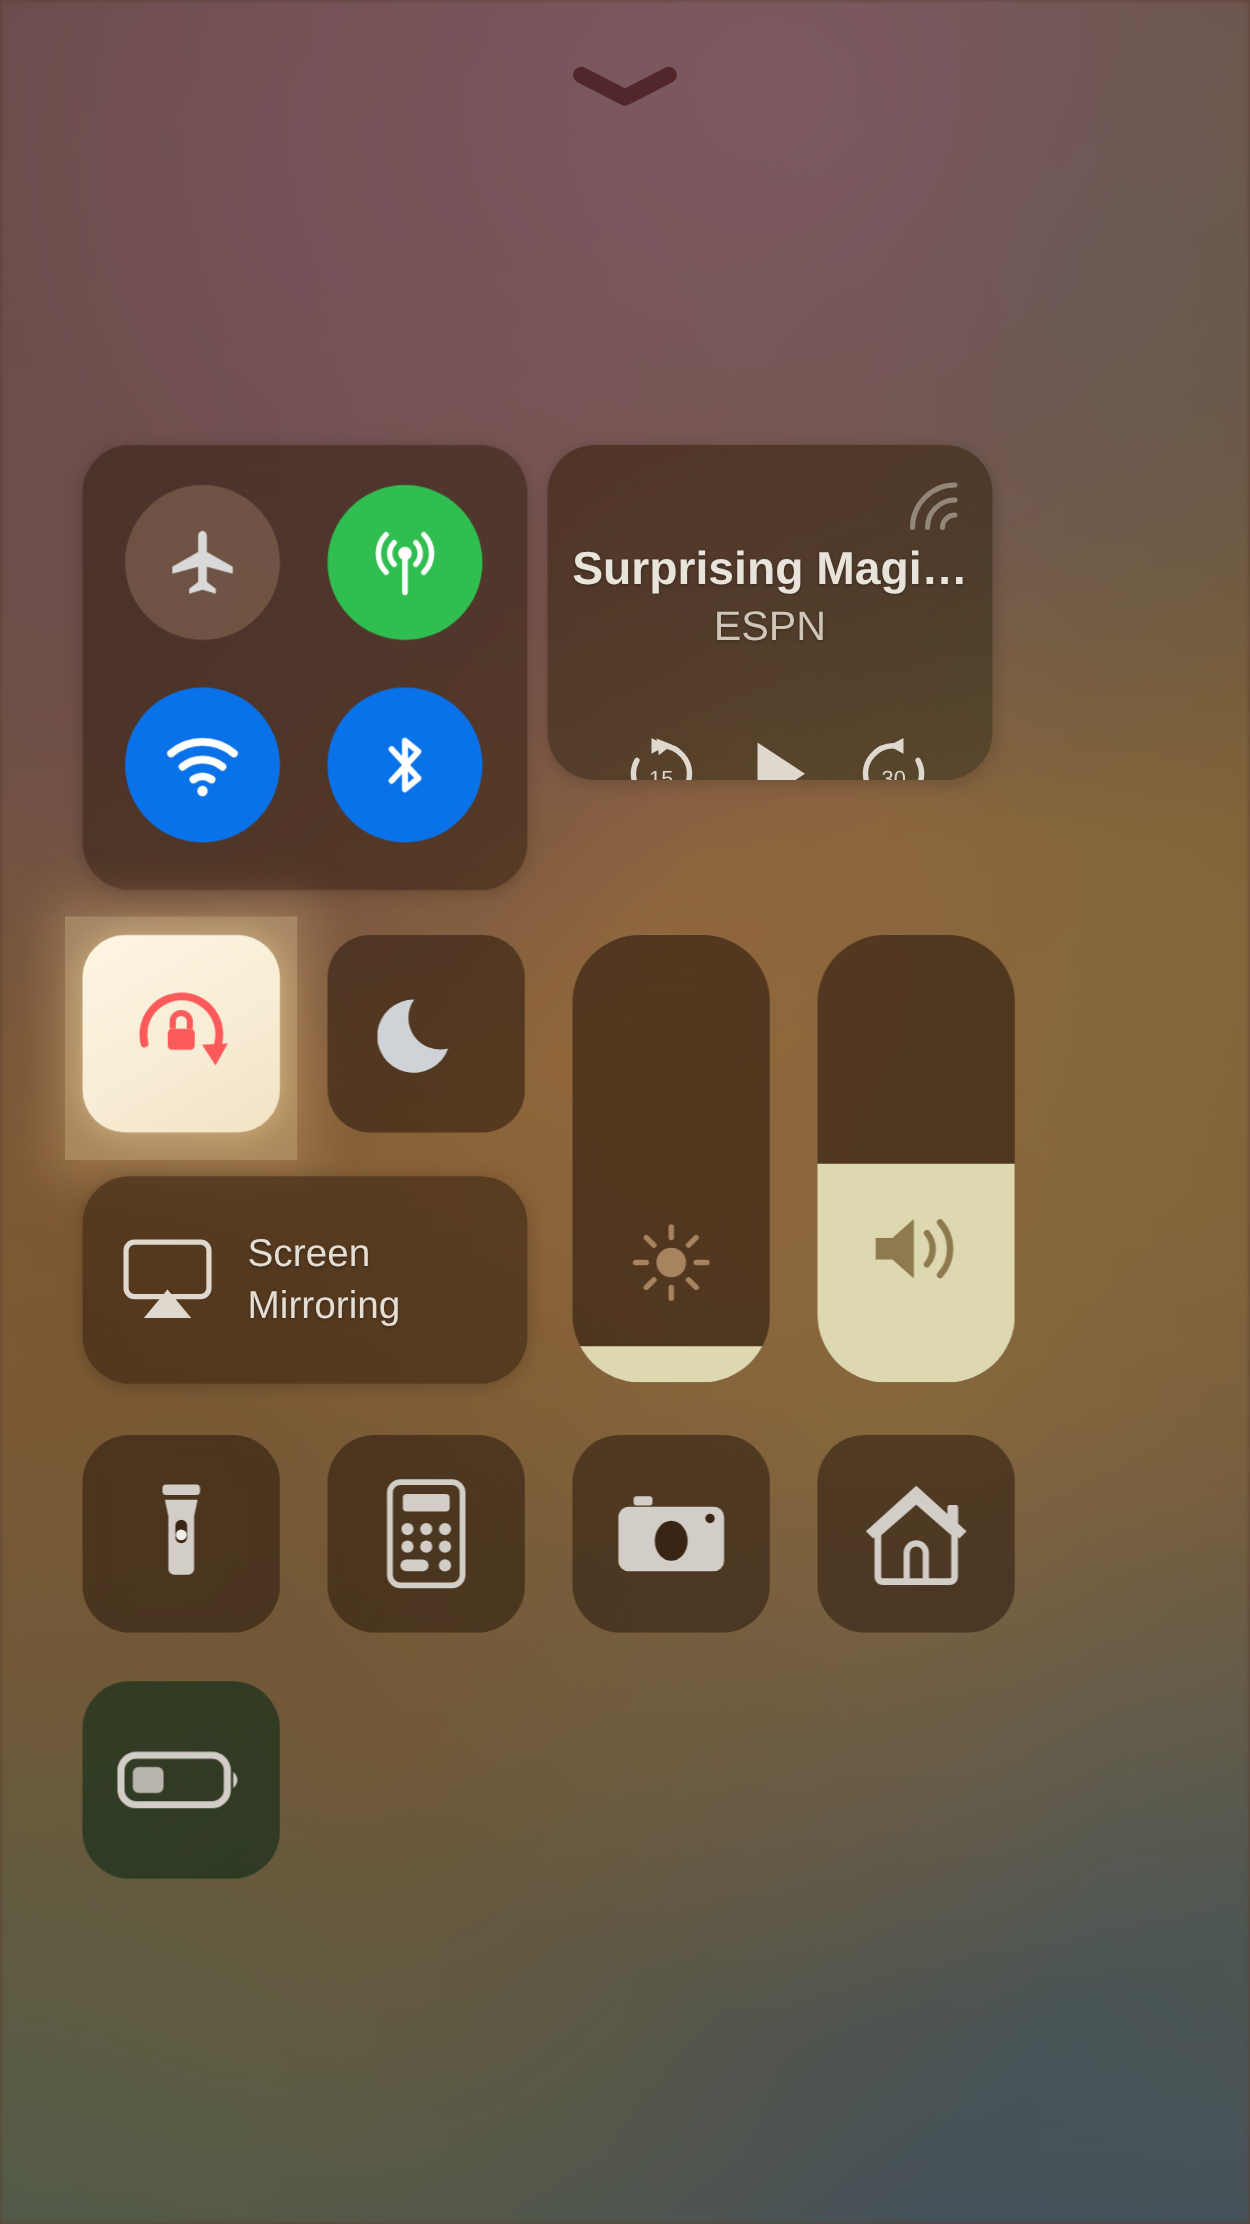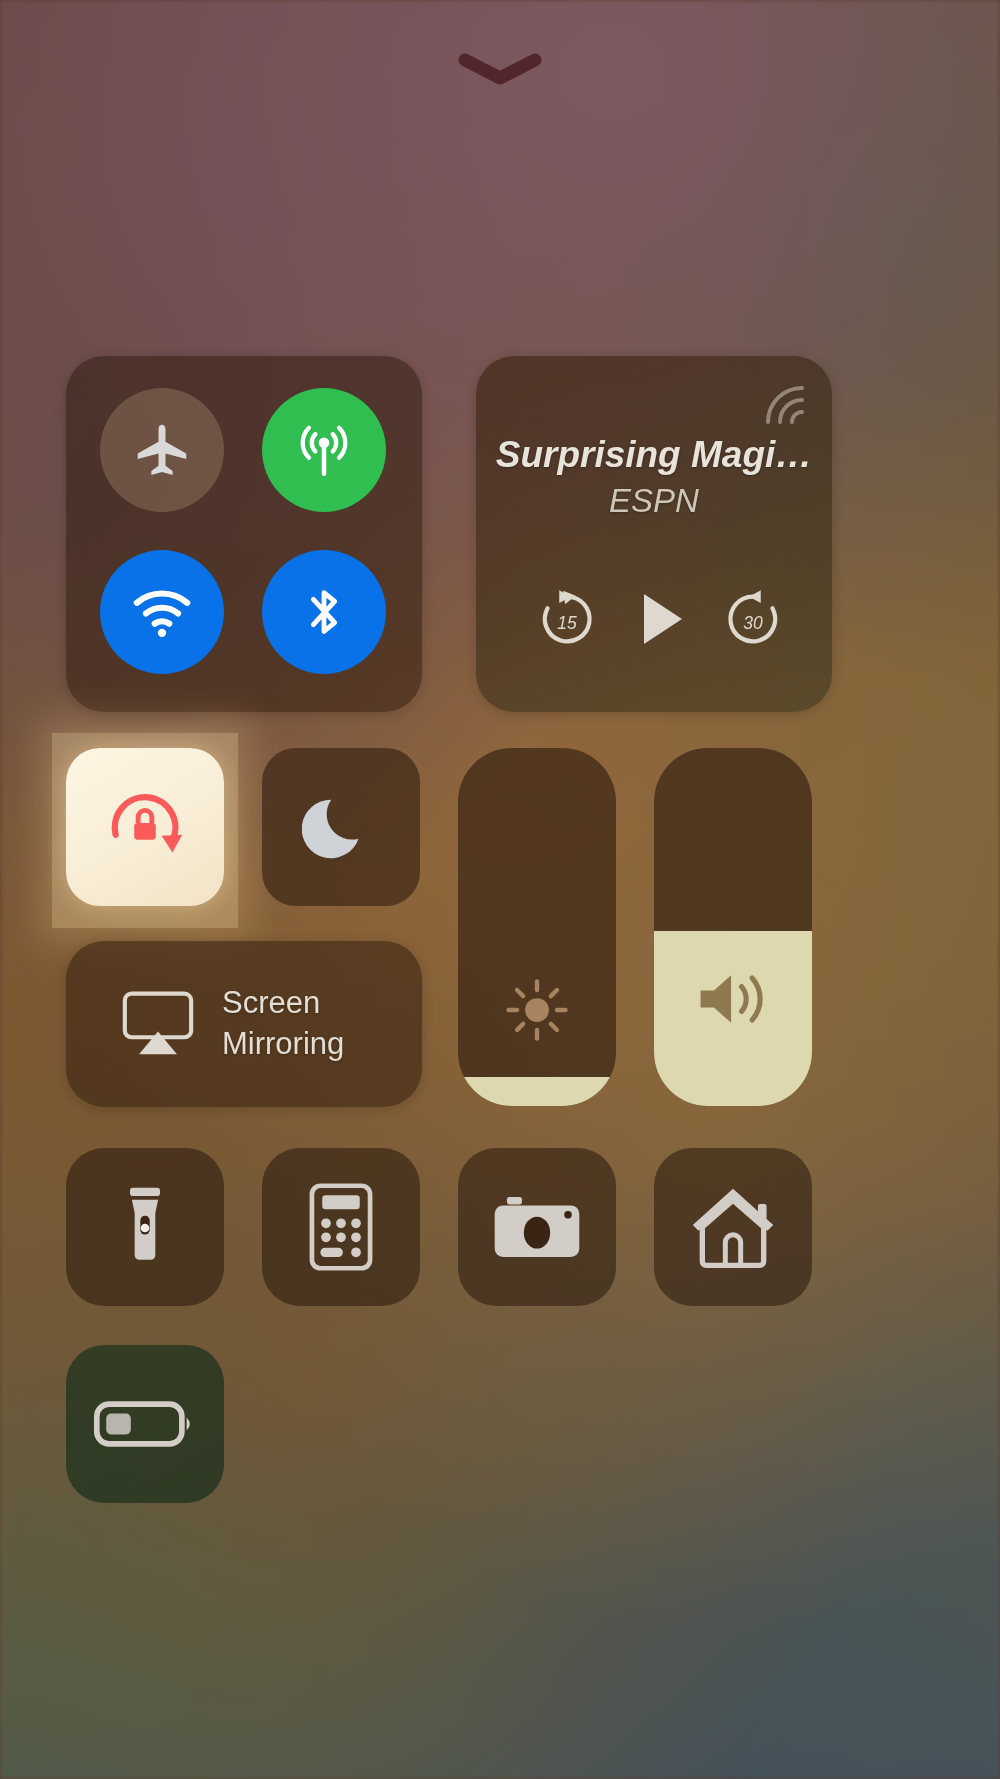--- a/index.html
+++ b/index.html
@@ -62,22 +62,22 @@
   .conn-btn {
     position:absolute; width:124px; height:124px; border-radius:50%;
     display:flex; align-items:center; justify-content:center;
   }
   #airplane-btn   { left:34px;  top:32px;  background:rgba(190,160,130,.30); }
   #cellular-btn   { left:196px; top:32px;  background:#2fbe4f; }
   #wifi-btn       { left:34px;  top:194px; background:#0a72e8; }
   #bluetooth-btn  { left:196px; top:194px; background:#0a72e8; }
 
   
-  #media { left:476px; top:356px; width:356px; height:356px;
-           background:linear-gradient(160deg,rgba(62,36,18,.66) 0%,rgba(52,40,20,.58) 55%,rgba(46,46,26,.5) 100%);font-style:italic; }
+  #media { left:438px; top:356px; width:356px; height:268px;
+           background:linear-gradient(160deg,rgba(62,36,18,.66) 0%,rgba(52,40,20,.58) 55%,rgba(46,46,26,.5) 100%); }
   #airplay-icon { position:absolute; right:22px; top:22px; width:52px; height:52px; opacity:.5; }
   #media-title {
     position:absolute; left:16px; right:16px; top:78px;
     text-align:center; color:#e8e3db; font-size:37px; font-weight:bold;
     white-space:nowrap; overflow:hidden; text-overflow:ellipsis;
     text-shadow:0 1px 3px rgba(0,0,0,.35);
   }
   #media-subtitle {
     position:absolute; left:16px; right:16px; top:126px;
     text-align:center; color:#cfc6ba; font-size:33px; font-weight:normal;
@@ -99,21 +99,21 @@
     left:66px; top:748px; width:158px; height:158px;
     background:linear-gradient(150deg,#fdf6e2 0%,#f9efd9 45%,#f3e3c6 100%);
     box-shadow:0 0 26px rgba(255,228,170,.45);
   }
   #do-not-disturb { left:262px; top:748px; width:158px; height:158px; }
 
   
   #screen-mirroring {
     left:66px; top:941px; width:356px; height:166px;
     border-radius:38px;
-    display:flex; align-items:center; justify-content:flex-start; gap:24px; padding-left:52px;
+    display:flex; align-items:center; justify-content:flex-start; gap:24px; padding-left:28px;
   }
   #mirroring-label {
     color:#e4ded5; font-size:31px; line-height:1.32; text-align:left;
     text-shadow:0 1px 3px rgba(0,0,0,.35);
   }
 
   
   .slider {
     position:absolute; width:158px; height:358px; border-radius:54px;
     background:rgba(40,23,12,.58); backdrop-filter:blur(18px); overflow:hidden;

